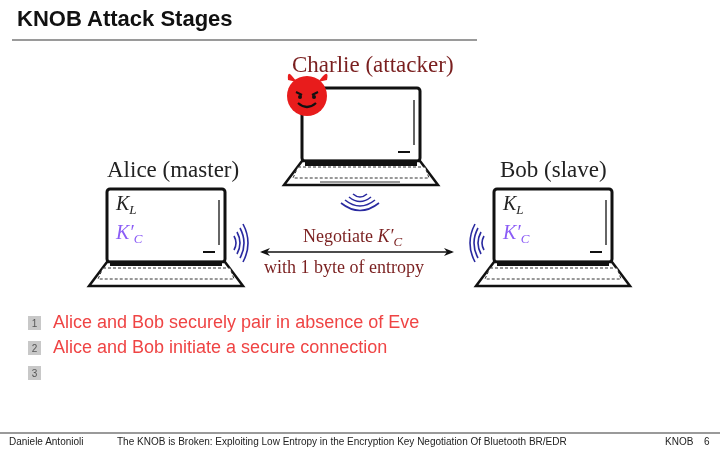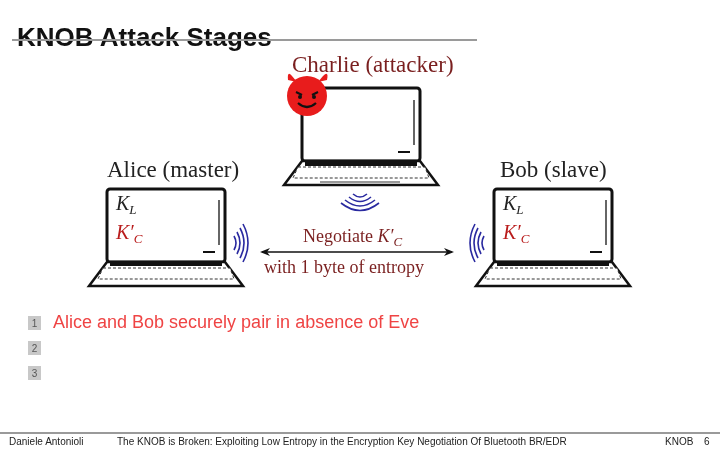--- a/index.html
+++ b/index.html
@@ -1,32 +1,32 @@
 <!DOCTYPE html>
 <html><head>
   <meta charset="utf-8">
   <style>
     html, body { margin:0; padding:0; }
     body { width:720px; height:450px; background:#ffffff; position:relative; overflow:hidden; font-family:"Liberation Sans", sans-serif; color:#111; }
-    .title { position:absolute; left:17px; top:22px; font-family:"Liberation Sans", sans-serif; font-weight:bold; font-size:26px; color:#111; letter-spacing:0px; }
+    .title { position:absolute; left:17px; top:6px; font-family:"Liberation Sans", sans-serif; font-weight:bold; font-size:22px; color:#111; letter-spacing:0px; }
     .title-rule { position:absolute; left:12px; top:39px; width:465px; height:2px; background:#9a9a9a; }
     .label { position:absolute; font-family:"Liberation Serif", serif; font-size:23px; }
     .label.red { color:#7a1f1f; }
     .label.dark { color:#222; }
     svg.diagram { position:absolute; left:0; top:0; }
     .math { font-family:"Liberation Serif", serif; font-style:italic; }
     .list { position:absolute; left:28px; top:310px; }
     .item { display:flex; align-items:center; height:25px; }
     .num { width:13px; height:14px; background:#c8c8c8; color:#555; font-size:10px; text-align:center; line-height:15px; margin-right:12px; font-family:"Liberation Sans", sans-serif; }
     .item-text { font-size:18px; color:#ef4444; font-family:"Liberation Sans", sans-serif; }
     .footer-rule { position:absolute; left:0; top:432px; width:720px; height:2px; background:#9a9a9a; }
     .footer { position:absolute; top:436px; font-size:10px; color:#222; font-family:"Liberation Sans", sans-serif; }
     .keys { position:absolute; font-family:"Liberation Serif", serif; font-style:italic; font-size:20px; line-height:22px; }
     .keys .kl { color:#222; }
-    .keys .kc { color:#b91c1c;text-align:right; }
+    .keys .kc { color:#8b5cf6;text-align:right; }
     sub.s { font-size:13px; vertical-align:-4px; font-style:italic; }
     .neg { position:absolute; font-family:"Liberation Serif", serif; font-size:18px; color:#7a1f1f; }
   </style>
 </head>
 <body>
 
 <div class="title">KNOB Attack Stages</div>
 <div class="title-rule"></div>
 
 <svg class="diagram" width="720" height="300">
@@ -117,20 +117,21 @@
 </div>
 <div class="neg" style="left:264px; top:257px;">with 1 byte of entropy</div>
 
 <div class="list">
   <div class="item">
     <div class="num">1</div>
     <div class="item-text">Alice and Bob securely pair in absence of Eve</div>
   </div>
   <div class="item">
     <div class="num">2</div>
+    <div class="item-text">Alice and Bob initiate a secure connection</div>
   </div>
   <div class="item">
     <div class="num">3</div>
   </div>
 </div>
 
 <div class="footer-rule"></div>
 <div class="footer" style="left:9px;">Daniele Antonioli</div>
 <div class="footer" style="left:117px;">The KNOB is Broken: Exploiting Low Entropy in the Encryption Key Negotiation Of Bluetooth BR/EDR</div>
 <div class="footer" style="left:665px;">KNOB</div>

